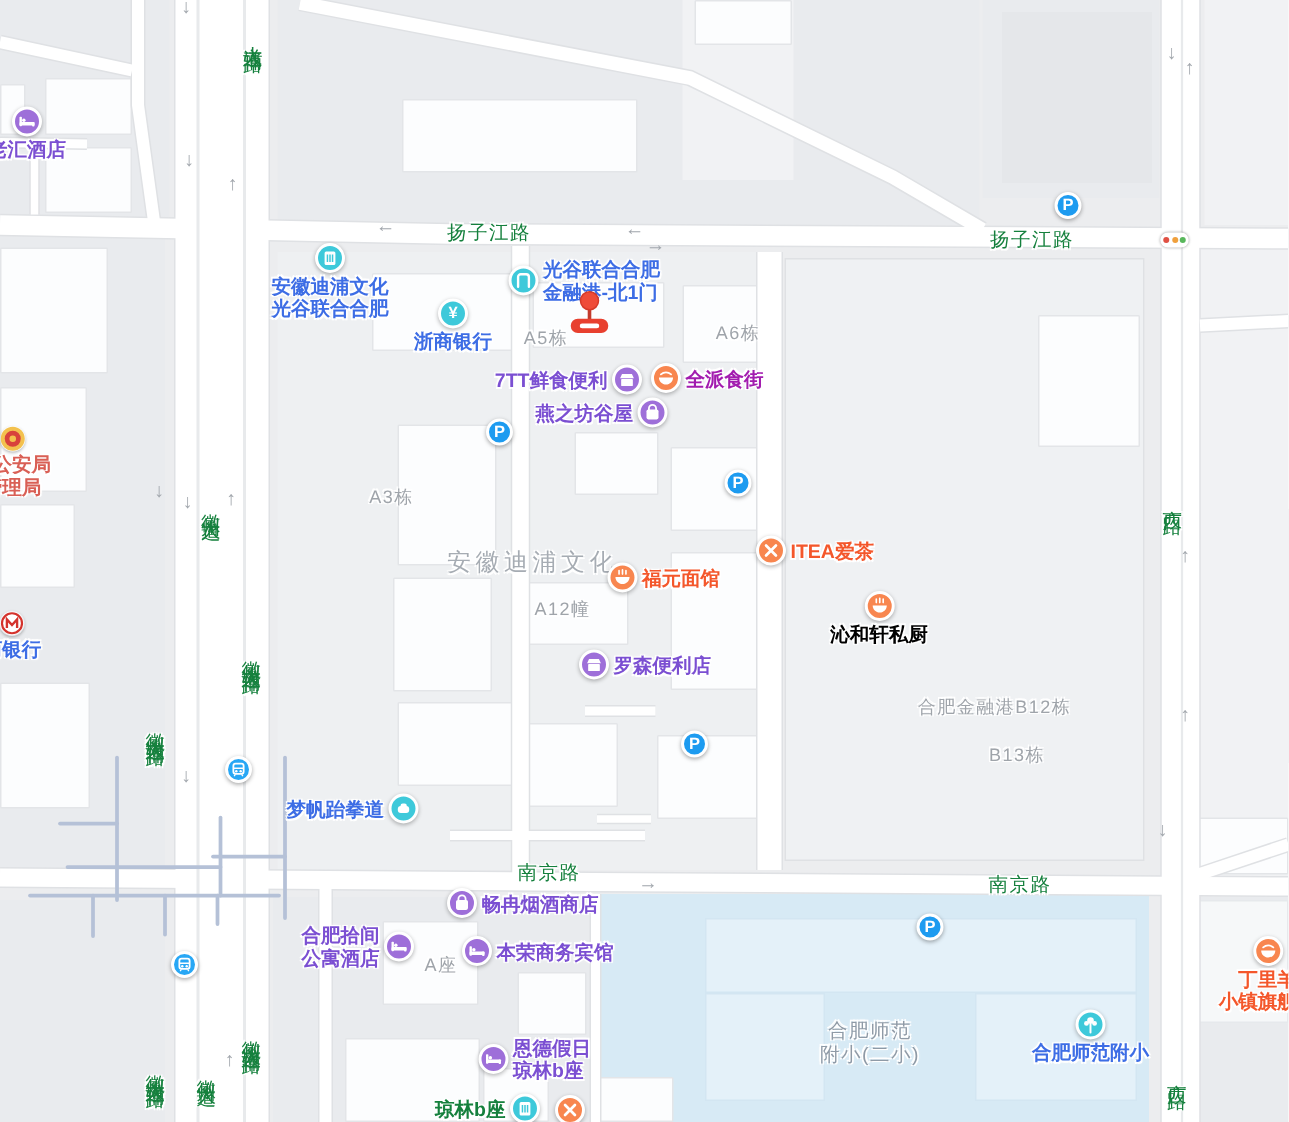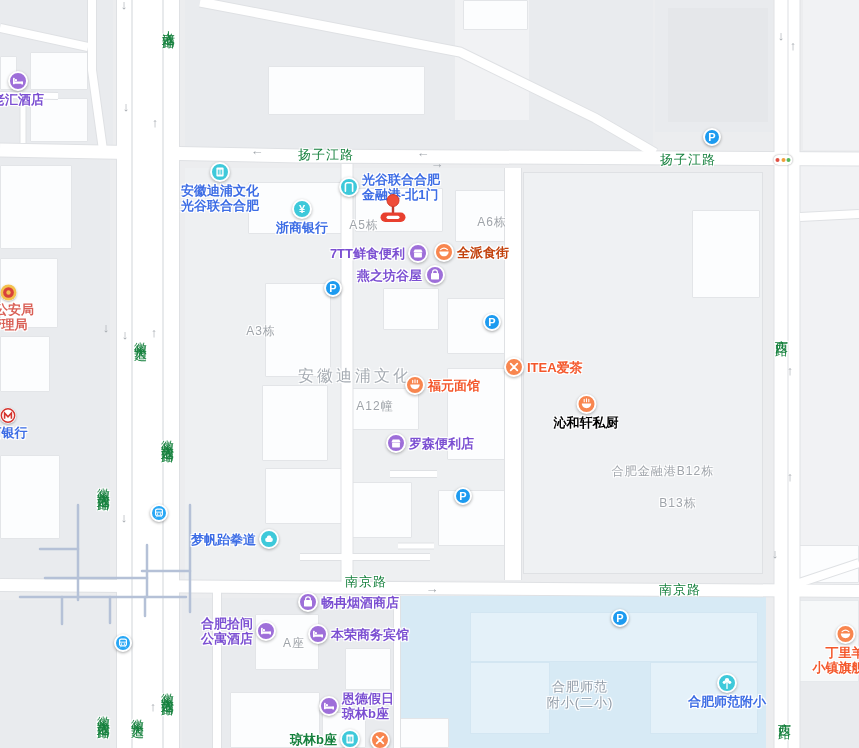--- a/index.html
+++ b/index.html
@@ -334,21 +334,21 @@
         </span>
         <span class="poi-text halo" style="color: rgb(123, 79, 210);"><span>恩德假日</span><br><span>琼林b座</span></span>
       </div>
       <div class="poi lay-right" style="left: 434px; top: 252px; transform: translateY(-50%);">
         <span class="poi-icon" style="background: rgb(248, 134, 79);">
           <svg width="14" height="14" viewBox="0 0 14 14">
             <path d="M2.3 6.6h9.4c0 2.6-2.1 4.7-4.7 4.7S2.3 9.2 2.3 6.6z" fill="#fff"></path>
             <path d="M3.6 4.6c2-1.7 4.8-1.7 6.8 0" fill="none" stroke="#fff" stroke-width="1.2" stroke-linecap="round"></path>
           </svg>
         </span>
-        <span class="poi-text halo" style="color: #c2410c; font-family: Liberation Serif, serif;"><span>全派食街</span></span>
+        <span class="poi-text halo" style="color: #a21caf; font-family: Liberation Serif, serif;"><span>全派食街</span></span>
       </div>
       <div class="poi lay-right" style="left: 405px; top: 385px; transform: translateY(-50%);">
         <span class="poi-icon" style="background: rgb(248, 134, 79);">
           <svg width="14" height="14" viewBox="0 0 14 14">
             <path d="M4.7 2.3v2.4M7 1.9v2.8M9.3 2.3v2.4" stroke="#fff" stroke-width="1.1" stroke-linecap="round" fill="none"></path>
             <path d="M2.3 6.6h9.4c0 2.6-2.1 4.7-4.7 4.7S2.3 9.2 2.3 6.6z" fill="#fff"></path>
           </svg>
         </span>
         <span class="poi-text halo" style="color: rgb(244, 87, 43);"><span>福元面馆</span></span>
       </div>

